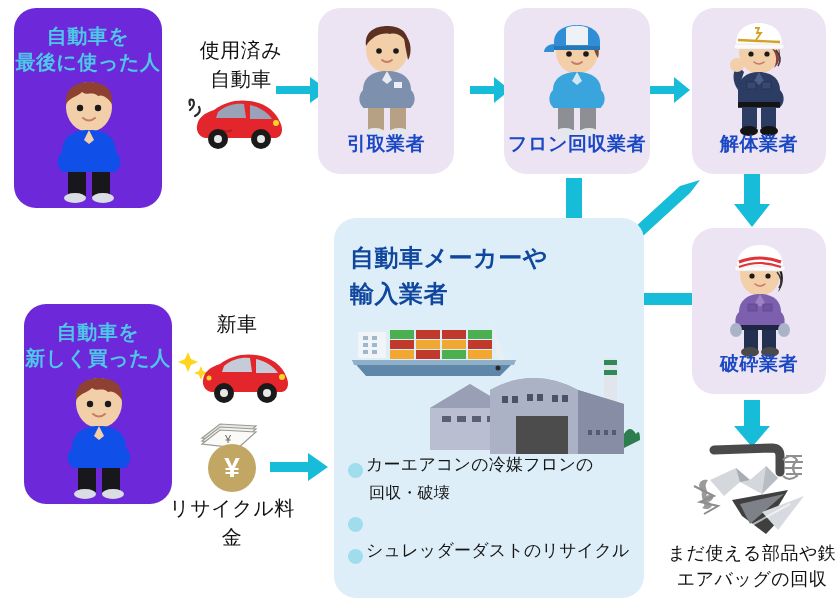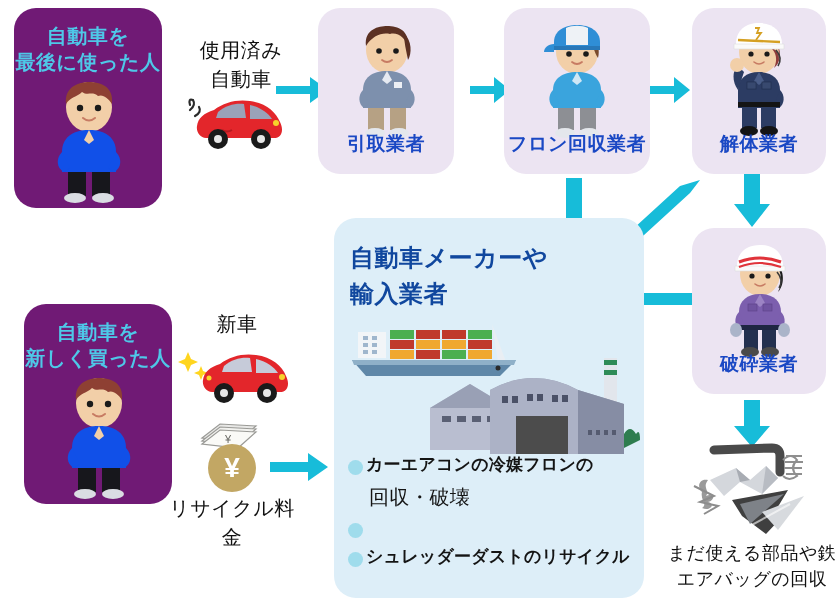--- a/index.html
+++ b/index.html
@@ -12,21 +12,21 @@
   }
   #stage{position:relative;width:840px;height:613px;}
   .abs{position:absolute;}
 
   
   .card{
     position:absolute;
     border-radius:22px;
     box-sizing:border-box;
   }
-  .card-blue{background:#701a75;}
+  .card-blue{background:#6d28d9;}
   .card-purple{background:#ece4f2;}
   .card-main{background:#ddeef8;}
 
   .card-label{
     position:absolute;
     left:0;right:0;
     text-align:center;
     font-weight:bold;
     line-height:1.28;
     letter-spacing:.5px;
@@ -50,40 +50,39 @@
     color:#111111;
     font-size:20px;
     line-height:1.45;
     letter-spacing:.5px;
   }
 
   
   .bullets{position:absolute;left:348px;top:452px;width:300px;}
   .bullet-row{
     display:flex;
-    align-items:center;
+    align-items:flex-end;
     margin-bottom:4px;
-    font-weight:bold;
   }
   .bullet-dot{
     width:15px;height:15px;border-radius:50%;
     background:#9fdcec;
     flex:0 0 15px;
     margin-top:4px;
   }
   .bullet-text{
     color:#141414;
     font-size:17px;
     line-height:1.55;
     margin-left:3px;
     letter-spacing:.2px;
   }
   .bullet-cont{
-    color:#141414;font-size:20px;line-height:1.55;
-    margin-left:21px;letter-spacing:.2px;
+    color:#141414;font-size:16px;line-height:1.55;
+    margin-left:21px;letter-spacing:.2px;font-family:Liberation Mono, monospace;
   }
 
   
   .arrow{position:absolute;}
 
   
   .fig{position:absolute;}
 </style>
 </head>
 <body>

